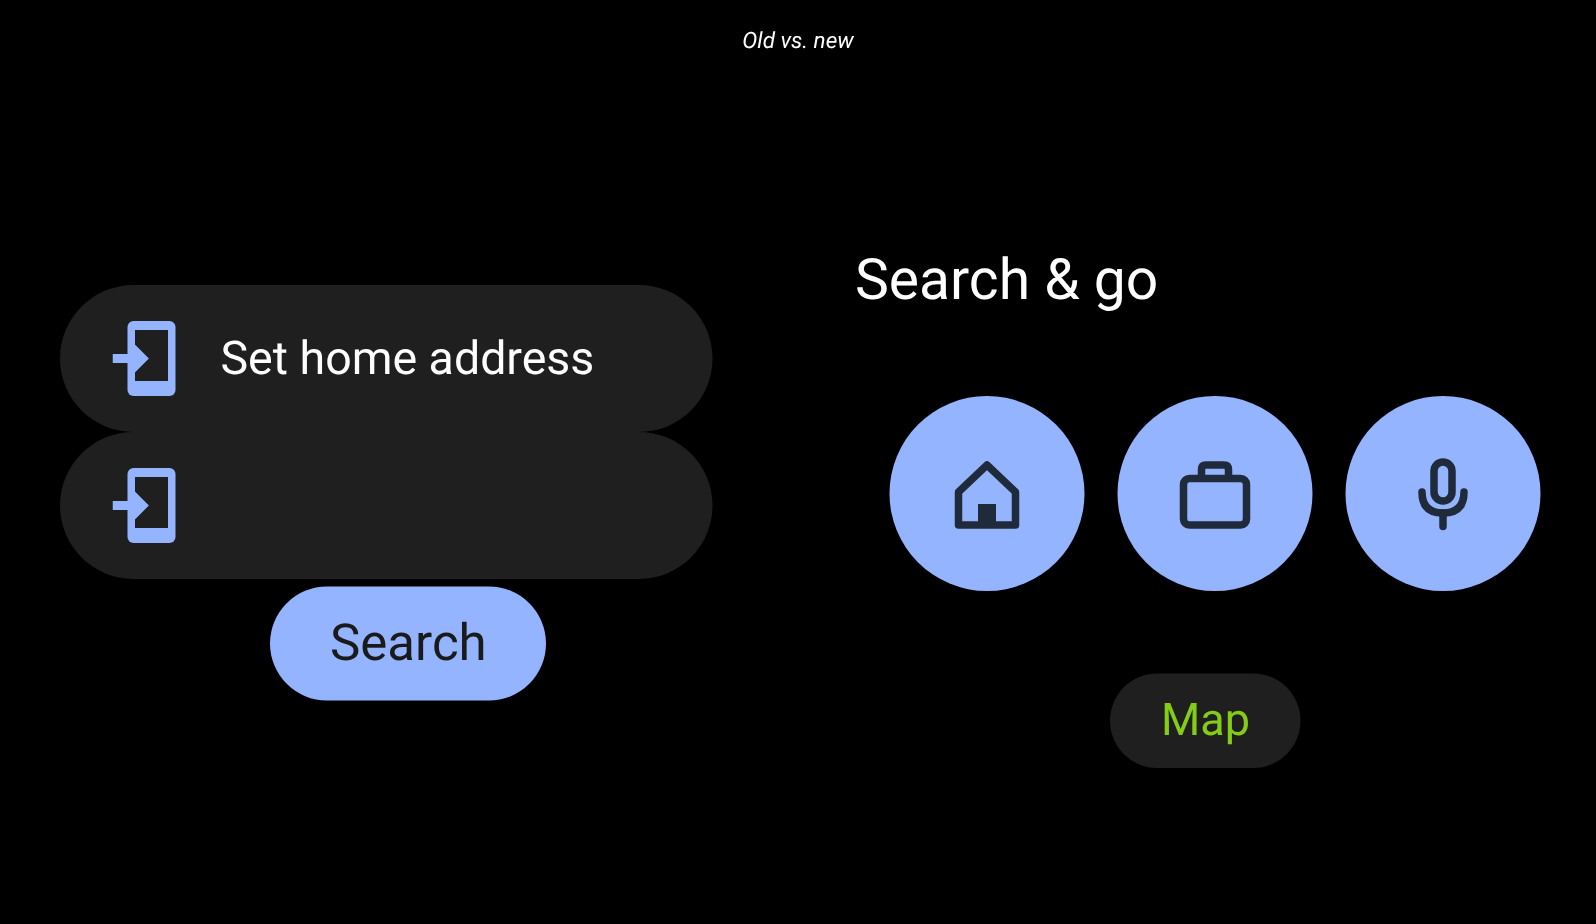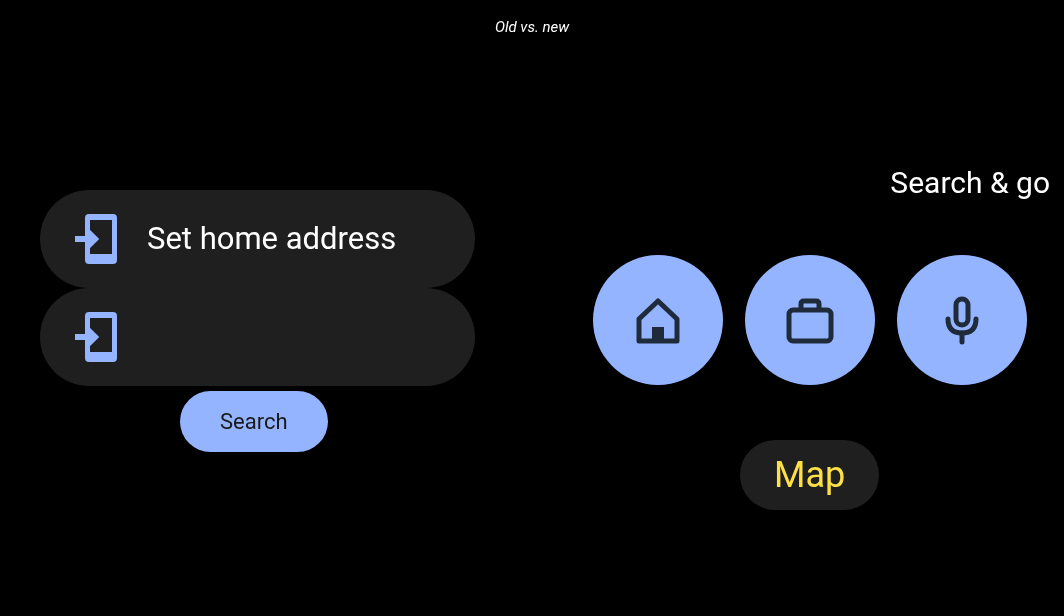--- a/index.html
+++ b/index.html
@@ -57,34 +57,34 @@
       background: #94b4ff;
       border-radius: 50px;
       padding: 18px 40px;
       display: inline-block;
       margin-left: 140px;
       margin-top: 5px;
       cursor: pointer;
     }
     .search-label {
       color: #1a1a1a;
-      font-size: 22px;
+      font-size: 34px;
       font-weight: 400;
     }
     .right-panel {
       position: absolute;
       left: 570px;
       top: 165px;
       width: 480px;
     }
     .right-title {
       color: #ffffff;
-      font-size: 30px;
+      font-size: 38px;
       font-weight: 400;
-      text-align: right;
+      text-align: left;
       margin-bottom: 55px;
     }
     .circle-row {
       display: flex;
       justify-content: center;
       gap: 22px;
     }
     .circle-button {
       width: 130px;
       height: 130px;
@@ -102,22 +102,22 @@
     .map-button {
       background: #1f1f1f;
       border-radius: 40px;
       padding: 14px 34px;
       display: inline-block;
       margin-top: 55px;
       margin-left: 170px;
       cursor: pointer;
     }
     .map-label {
-      color: #fde047;
-      font-size: 36px;
+      color: #84cc16;
+      font-size: 30px;
       font-weight: 400;
     }
   </style>
 </head>
 <body>
 
 <div class="title">Old vs. new</div>
 
 <div class="left-panel">
   <div class="pill-button">

